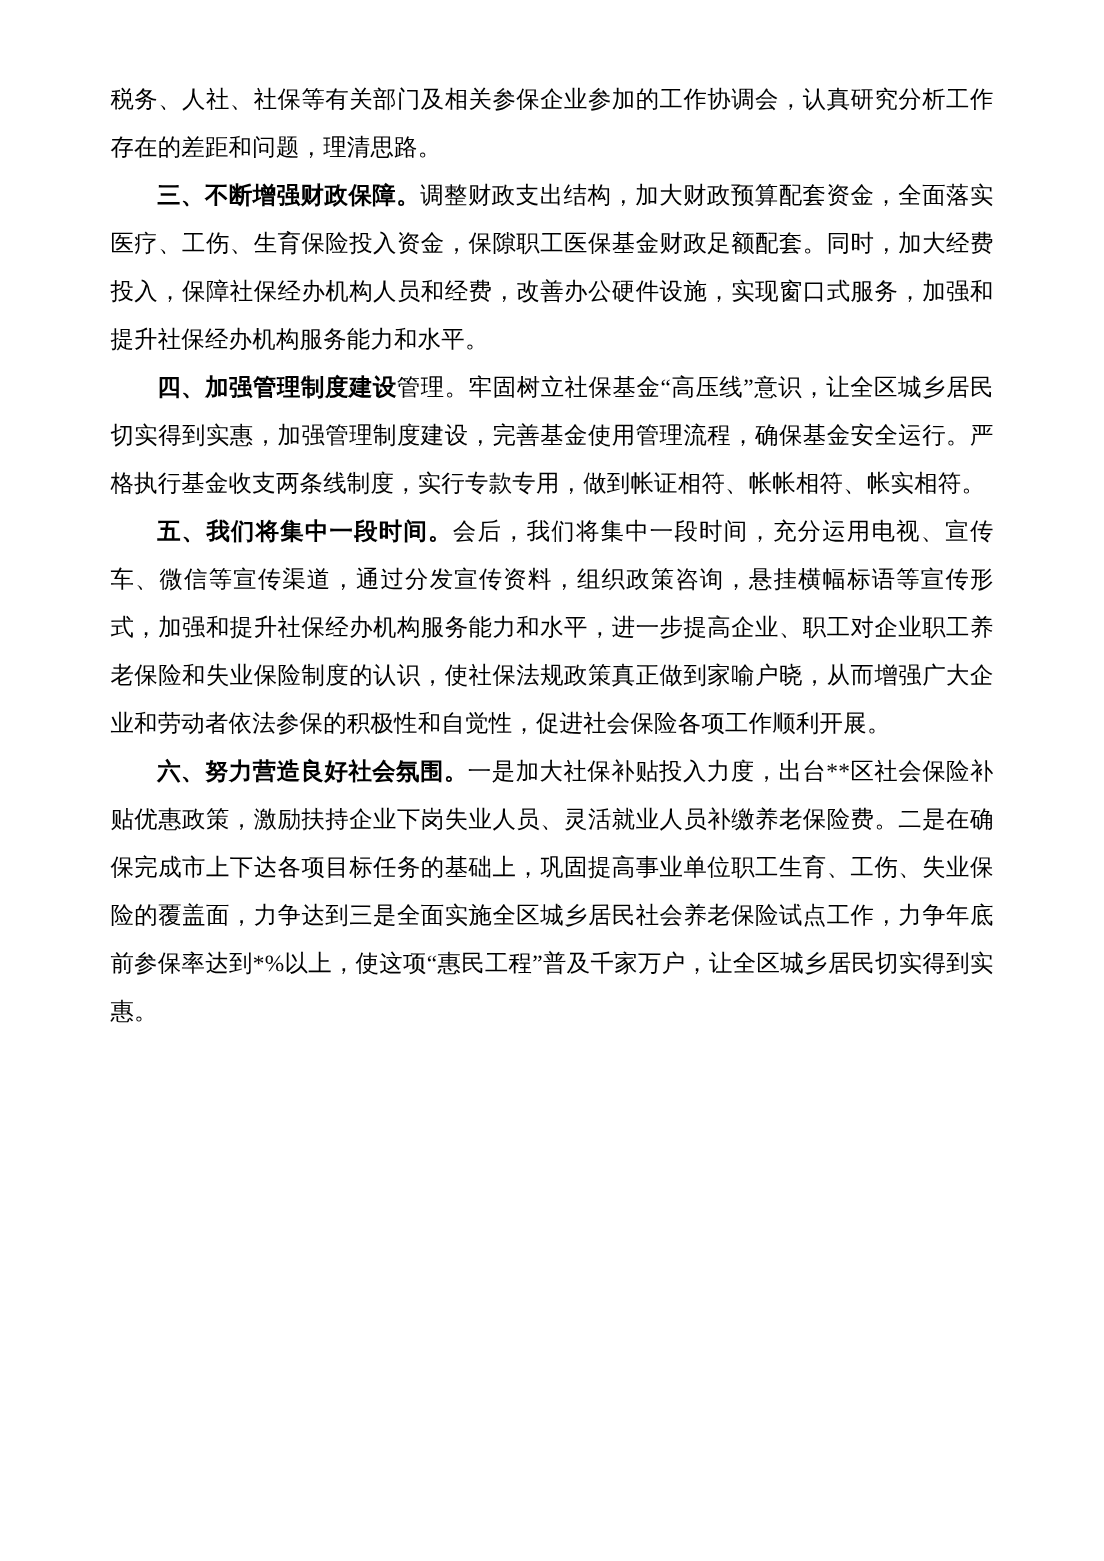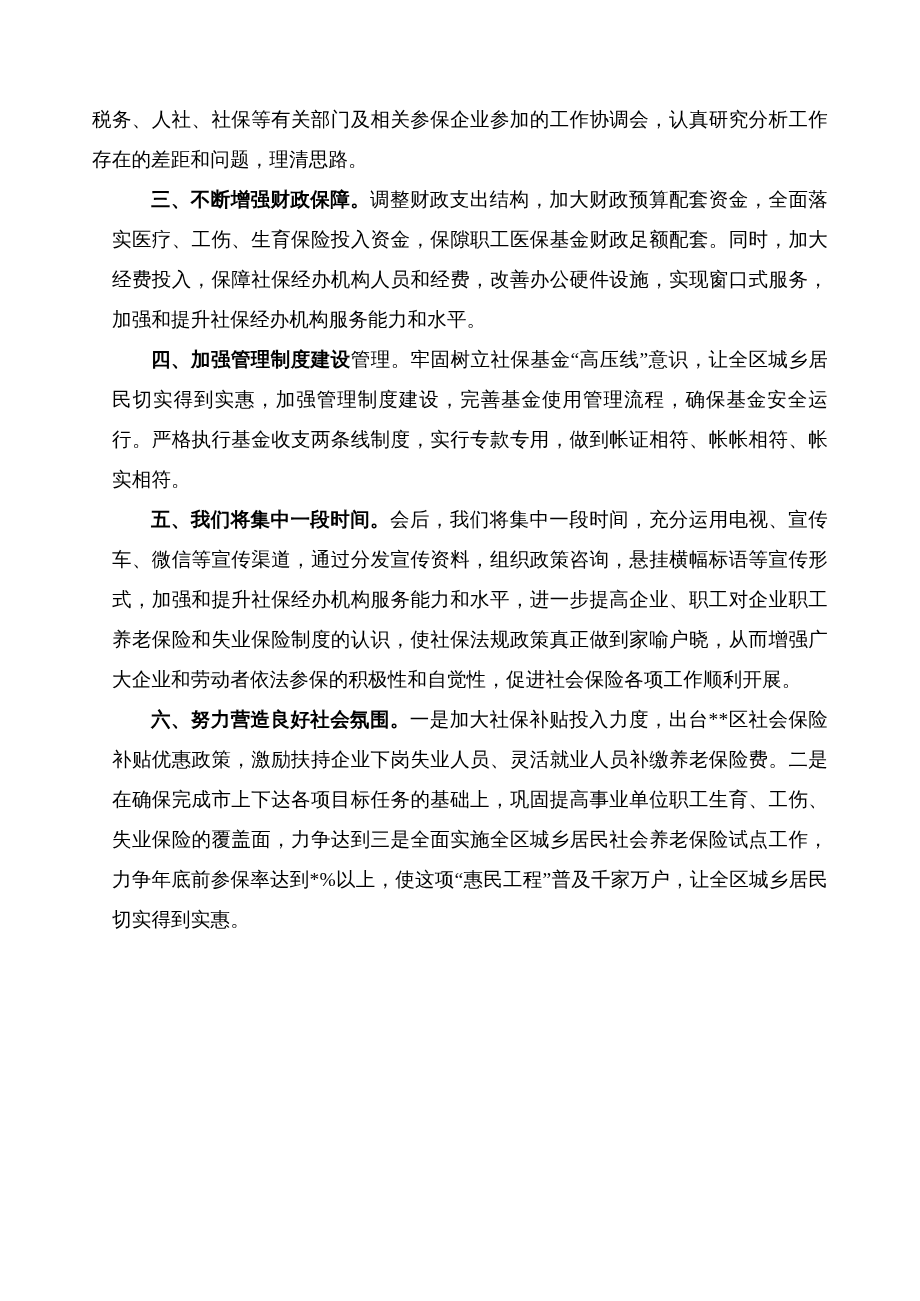--- a/index.html
+++ b/index.html
@@ -11,37 +11,36 @@
     width: 920px;
     height: 1301px;
     font-family: "Liberation Serif", "DejaVu Serif", serif;
     color: #000000;
   }
   .page {
     position: relative;
     width: 920px;
     height: 952px;
     box-sizing: border-box;
-    padding: 100px 92px 0 92px;
+    padding: 64px 92px 0 92px;
     background: #ffffff;
   }
   .doc-body {
     font-size: 19.5px;
     line-height: 40px;
     text-align: justify;
     text-justify: inter-ideograph;
     letter-spacing: 0.2px;
   }
   .para {
     margin: 0 0 0 0;
     text-indent: 0;
   }
   .para.indent {
     text-indent: 39px;
-    margin-left: 20px;
   }
   .bold {
     font-weight: bold;
   }
 </style>
 </head>
 <body>
 
 <div class="page">
   <div class="doc-body">

